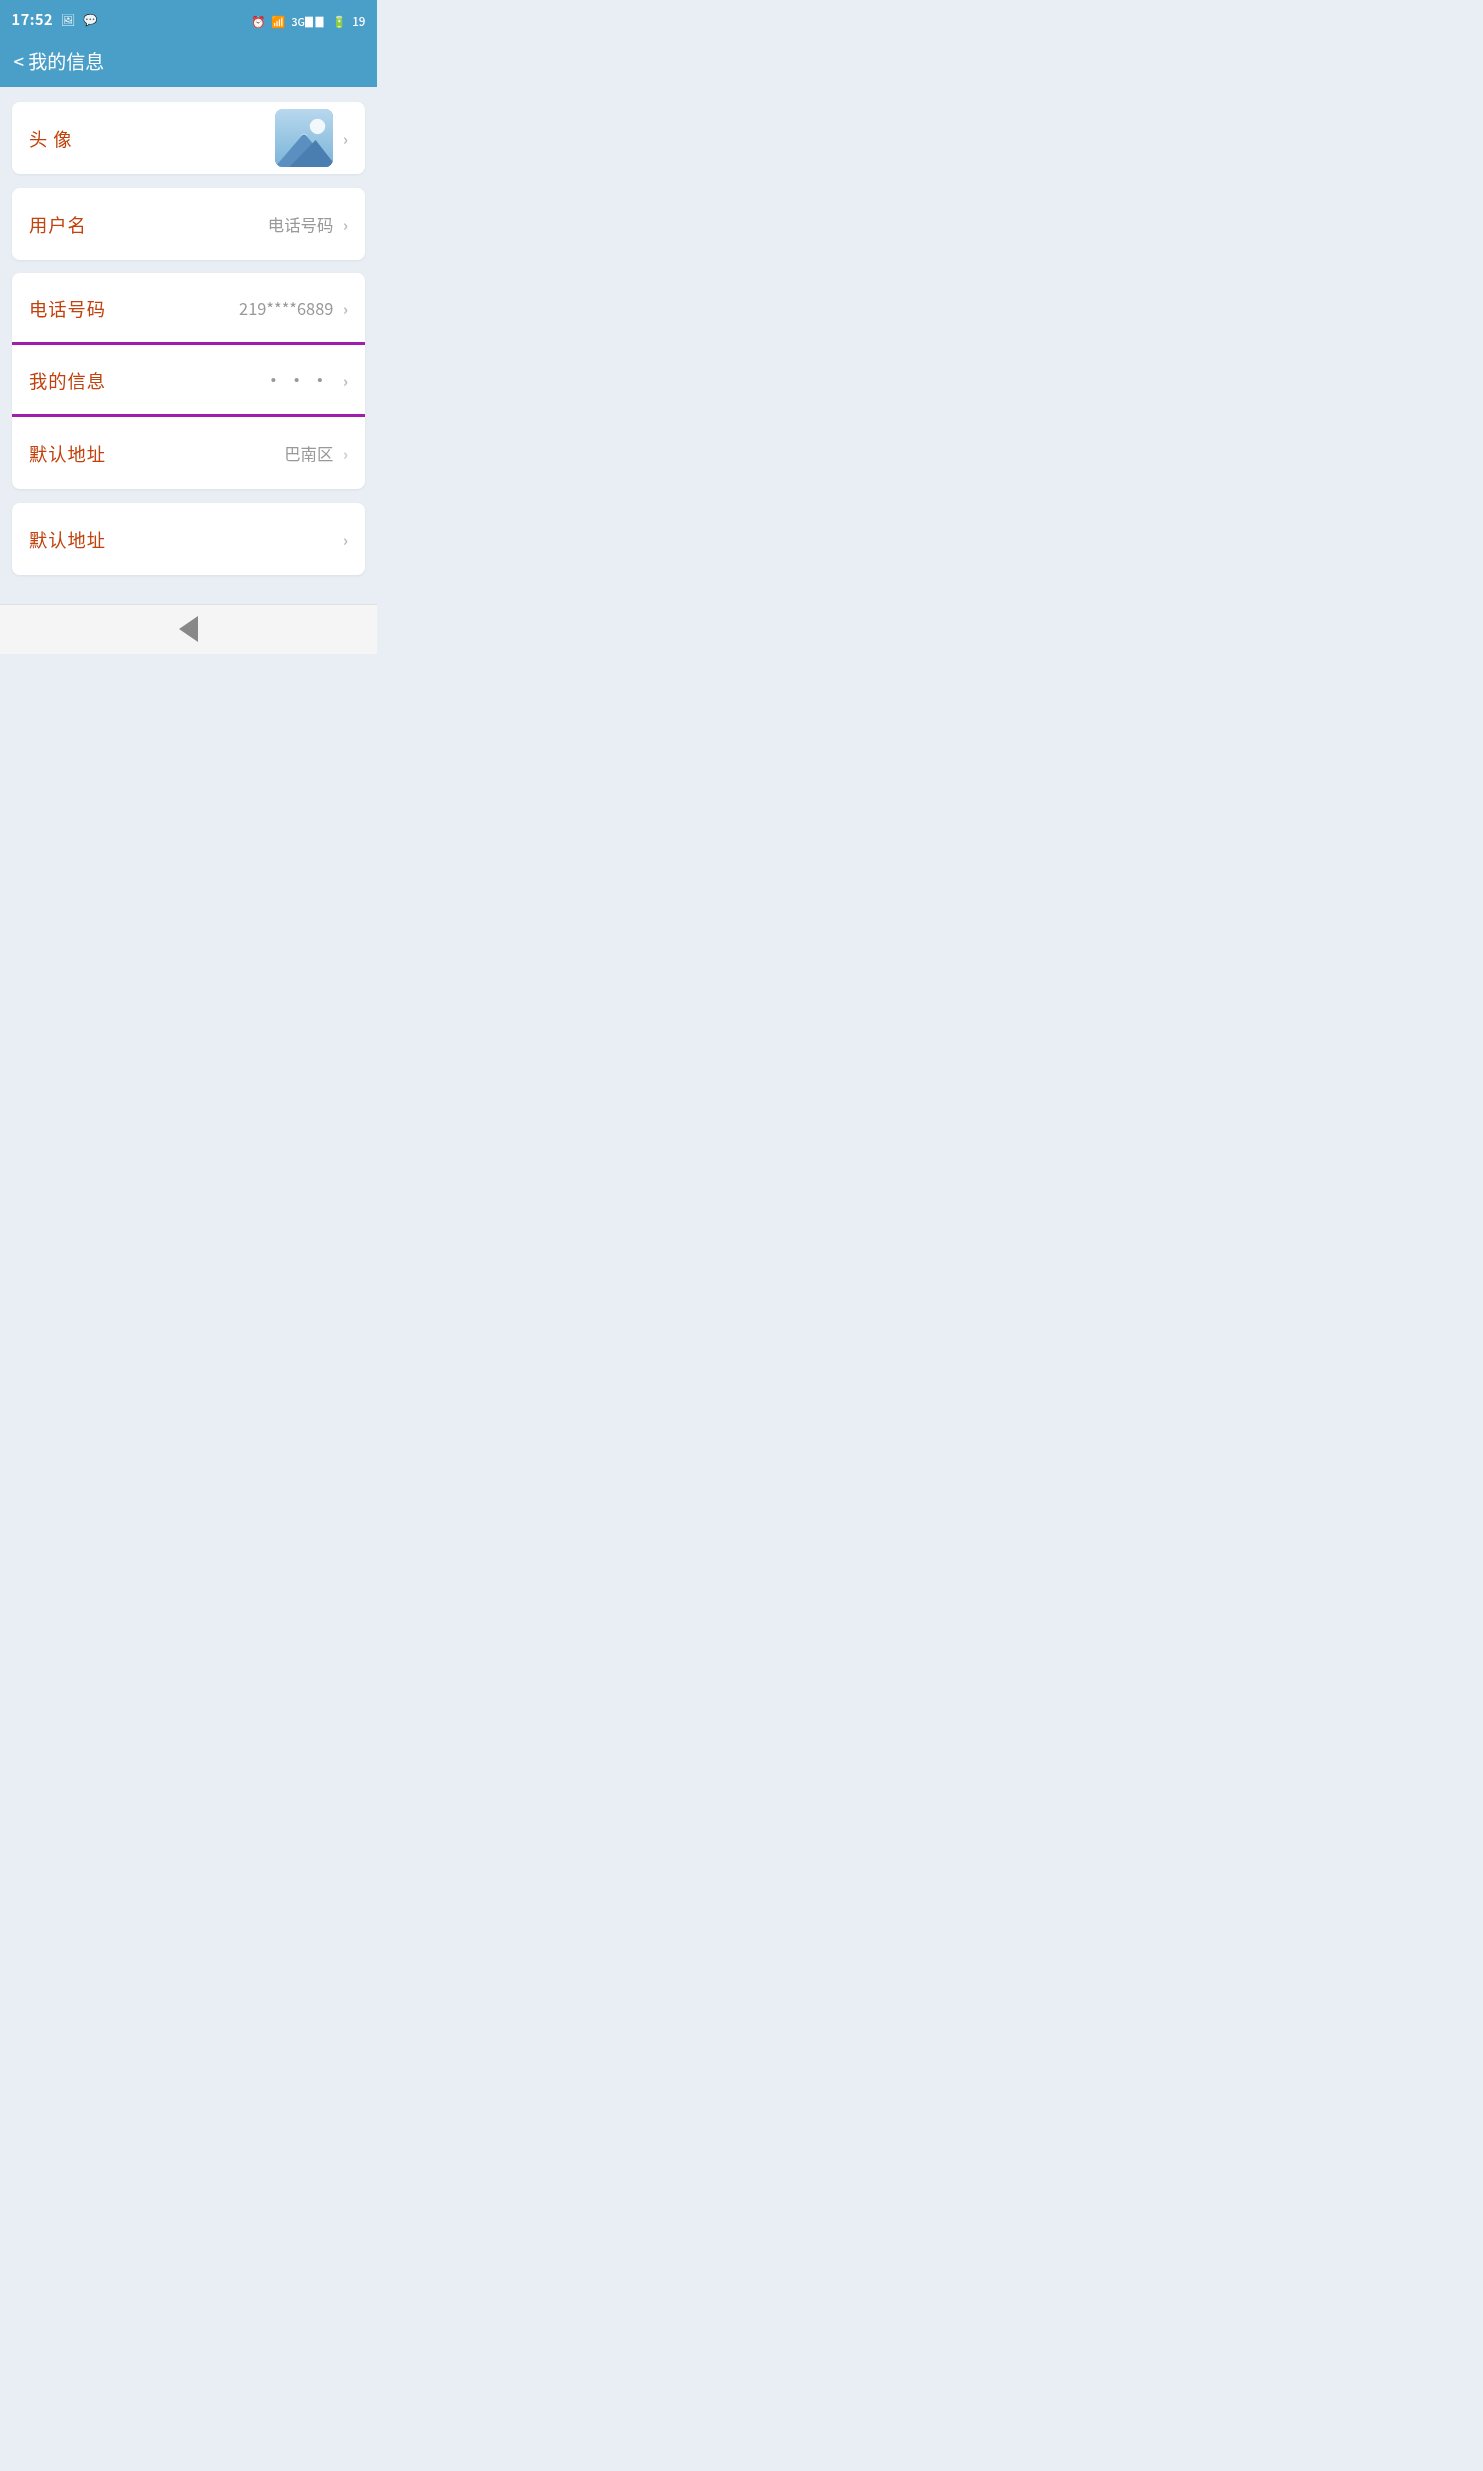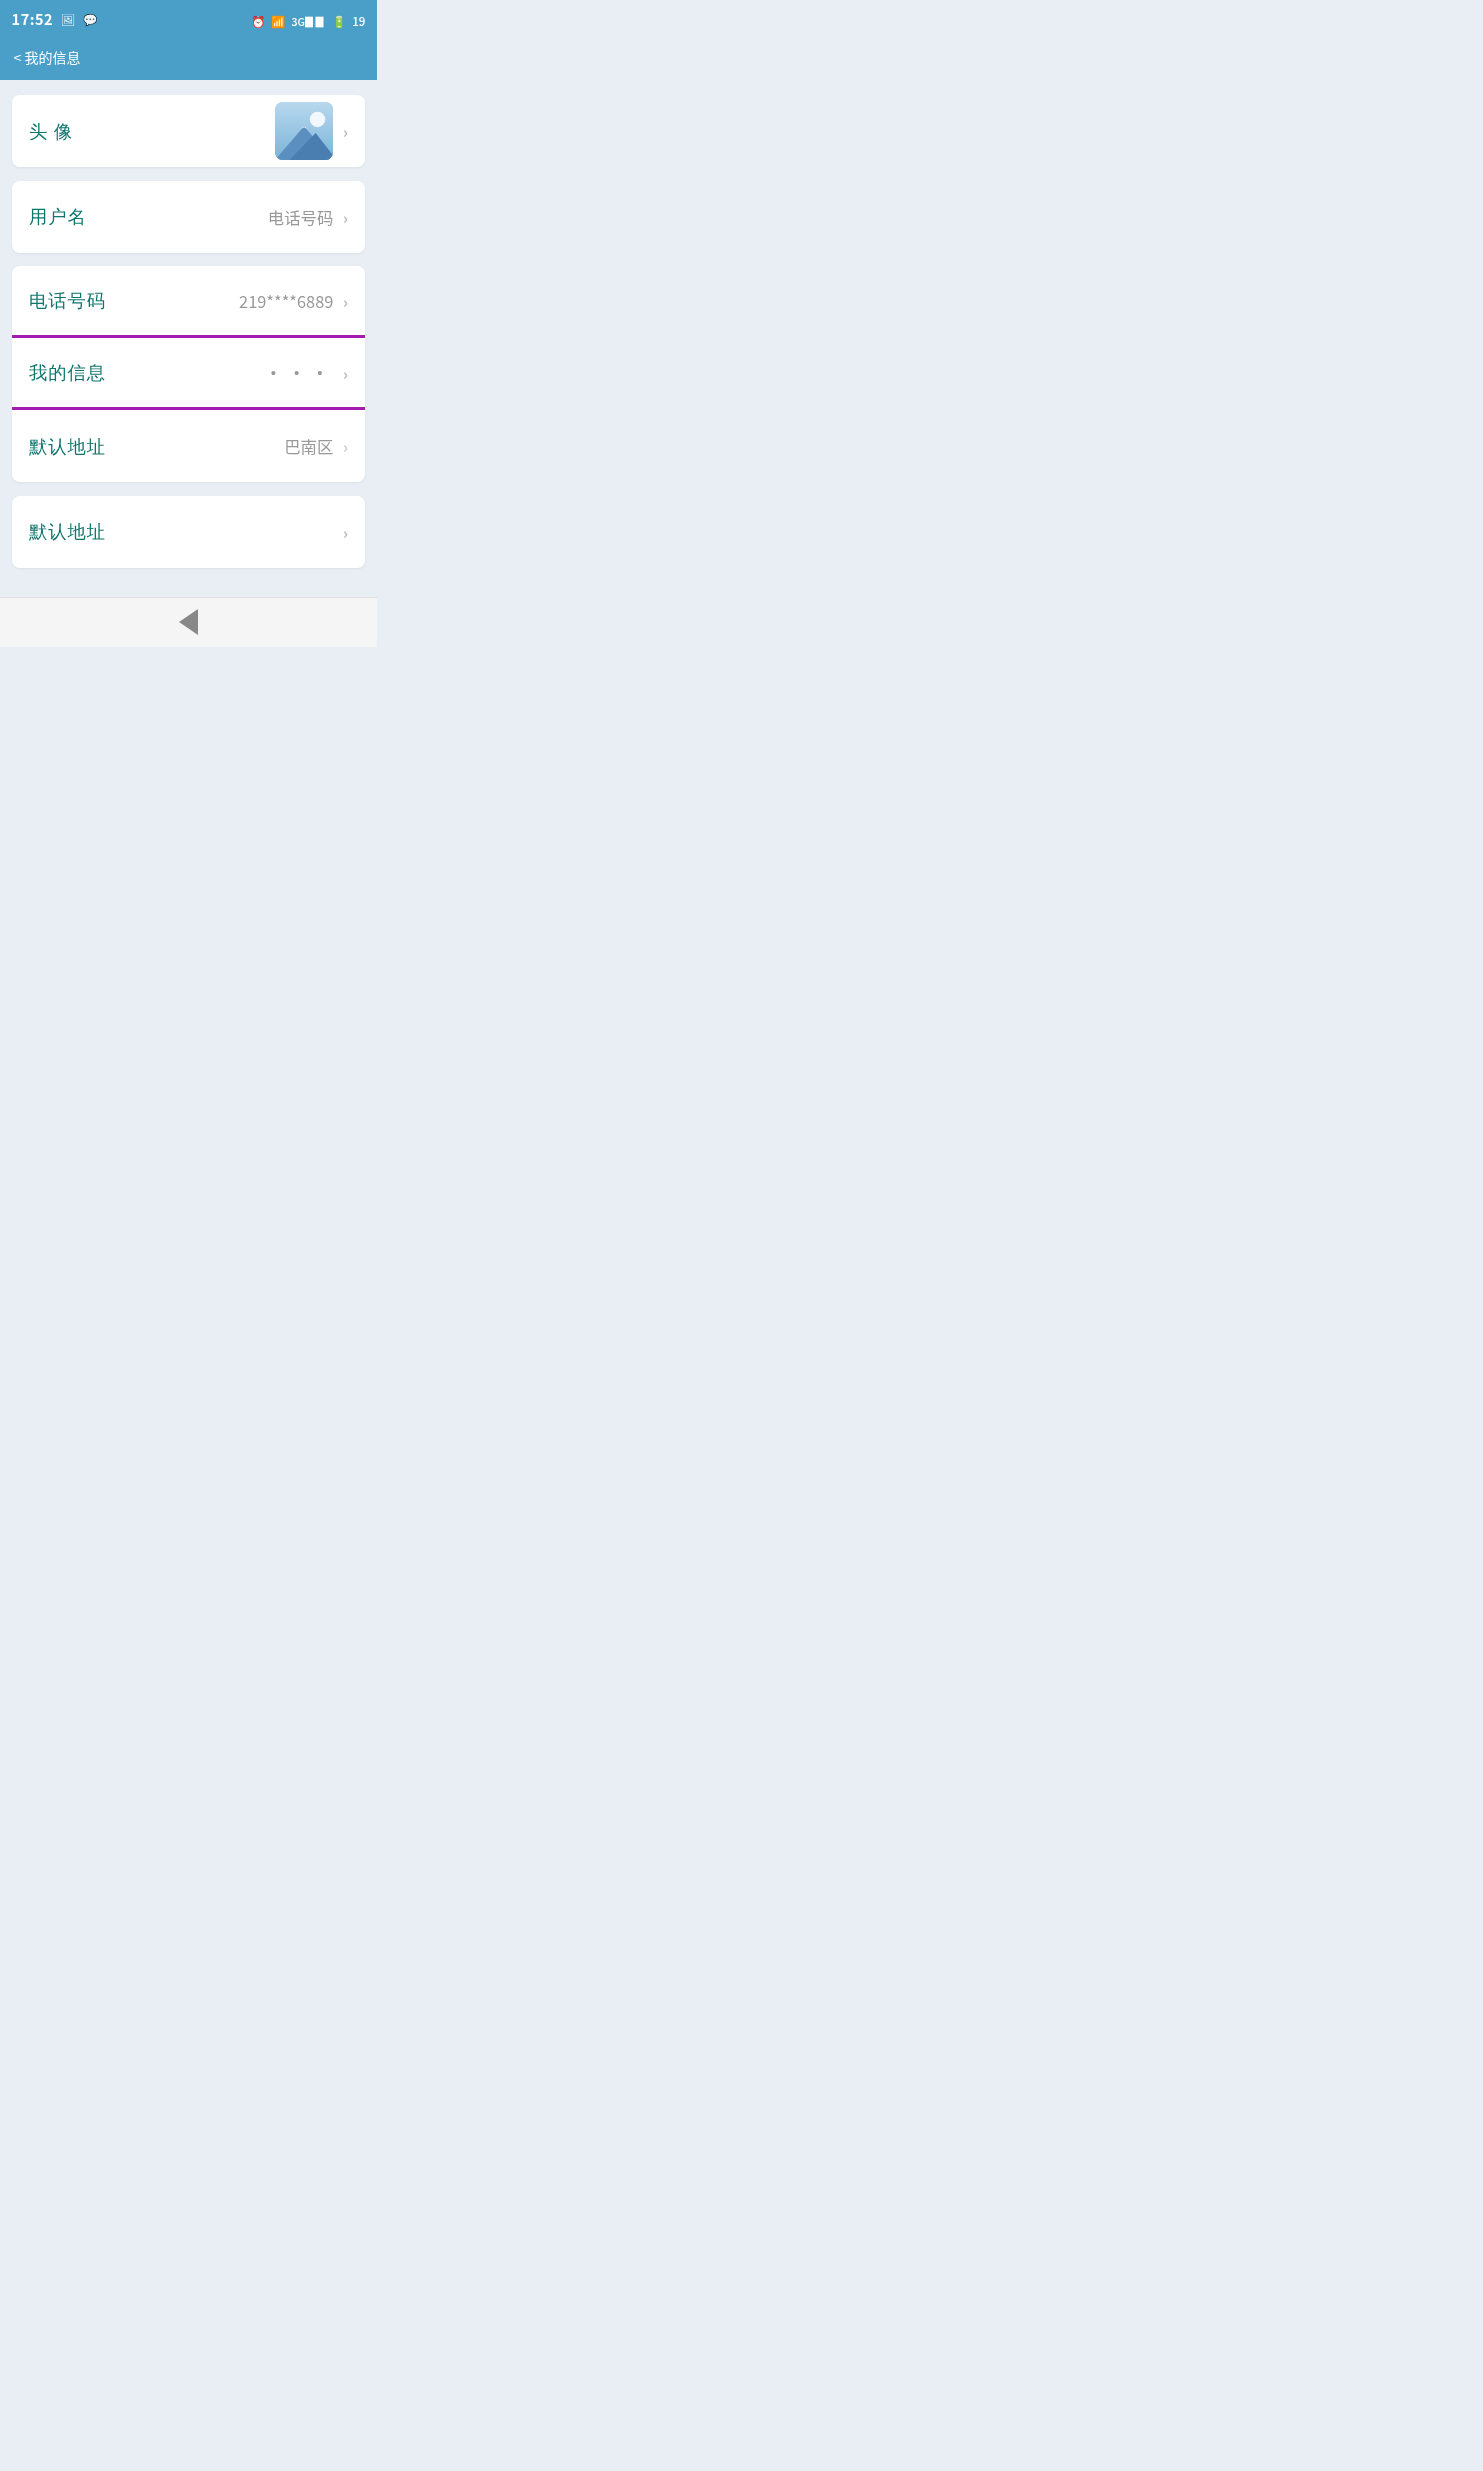--- a/index.html
+++ b/index.html
@@ -56,21 +56,21 @@
     .nav-bar {
       background: #4a9fc8;
       color: white;
       padding: 11.6px 13.5px 13.5px;
       display: flex;
       align-items: center;
       gap: 5.8px;
     }
 
     .nav-title {
-      font-size: 14px;
+      font-size: 19px;
       font-weight: 400;
       text-align: right;
     }
 
     
     .main-content {
       flex: 1;
       padding: 15.4px 11.6px;
       display: flex;
       flex-direction: column;
@@ -95,23 +95,22 @@
       border-bottom: 3px solid #a21caf;
       cursor: pointer;
     }
 
     .card-item:last-child {
       border-bottom: none;
     }
 
     .card-item-label {
       font-size: 18.3px;
-      color: #0f766e;
+      color: #c2410c;
       letter-spacing: 1px;
-      font-family: Liberation Serif, serif;
     }
 
     .card-item-right {
       display: flex;
       align-items: center;
       gap: 9.7px;
     }
 
     .card-item-value {
       font-size: 16.4px;

